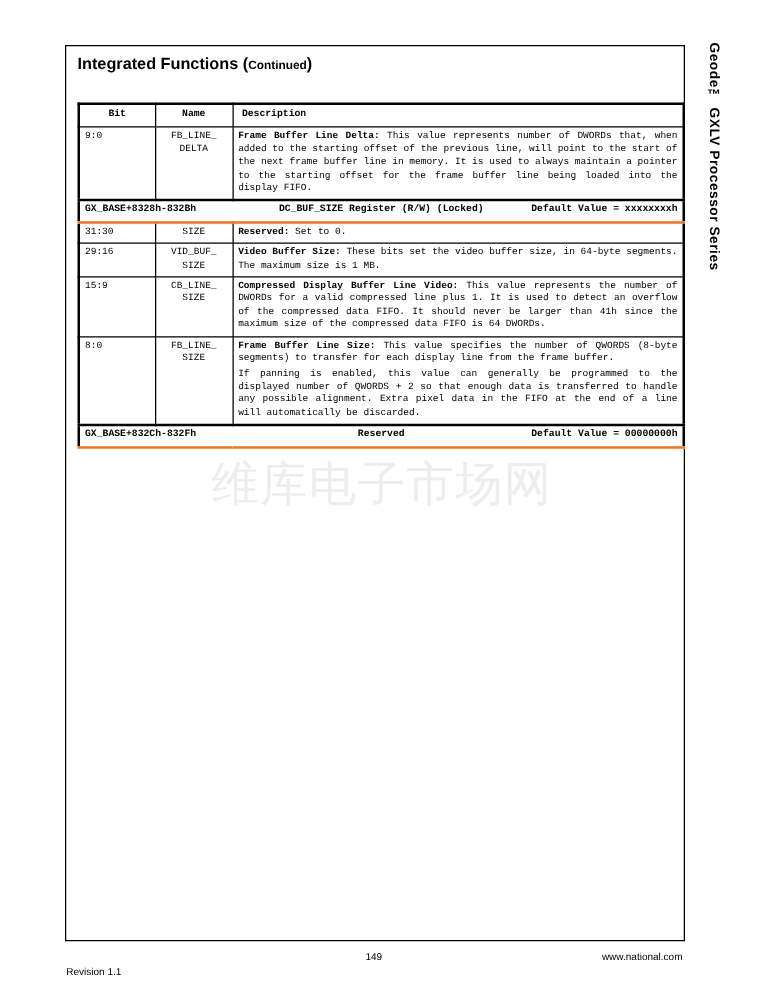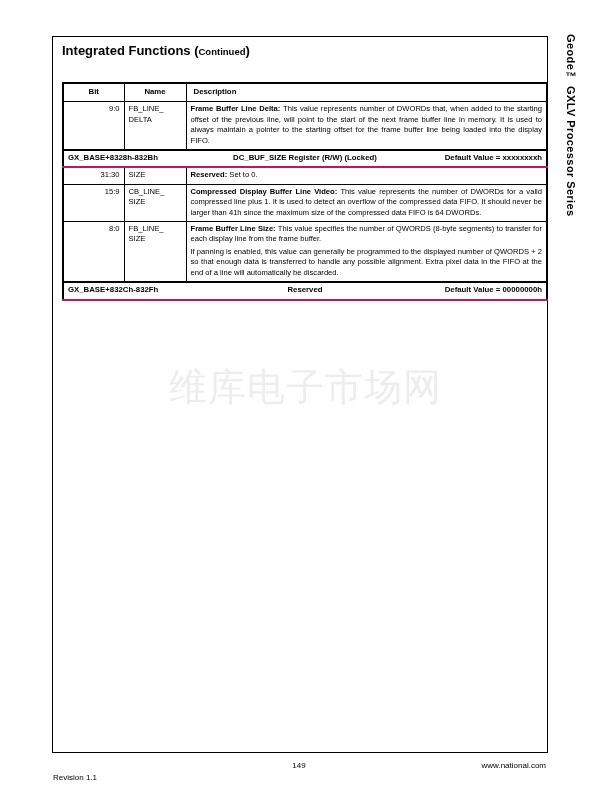--- a/index.html
+++ b/index.html
@@ -61,40 +61,41 @@
     z-index:2;
     background:#fff;
   }
   table.regtable col.c-bit{width:61px;}
   table.regtable col.c-name{width:62px;}
   table.regtable col.c-desc{width:361px;}
   table.regtable th, table.regtable td{
     border:1px solid #000;
     vertical-align:top;
     padding:2px 4px 3px 4px;
+    font-family:Liberation Mono, monospace;
   }
   table.regtable{border:2px solid #000;}
   table.regtable thead th{
     font-size:7.8px;
     font-weight:bold;
     text-align:center;
     padding:3px 4px 4px 4px;
   }
   table.regtable thead th.left{text-align:left;padding-left:7px;margin-top:12px;}
-  td.bit{text-align:right;}
-  td.name{white-space:pre-line;}
+  td.bit{text-align:left;}
+  td.name{text-align:center;white-space:pre-line;}
   td.desc{
     text-align:justify;
     padding:2px 6px 3px 7px;
   }
   td.desc b::after{content:"\00a0";}
   td.desc .p2{margin-top:2px;}
   tr.subhead td{
     border-top:2px solid #000;
-    border-bottom:2px solid #be185d;
+    border-bottom:2px solid #f97316;
     font-weight:bold;
     font-size:7.8px;
     padding:2px 4px 3px 4px;
   }
   .sh-grid{
     display:grid;
     grid-template-columns:1fr auto 1fr;
     align-items:baseline;
   }
   .sh-left{text-align:left;}
@@ -161,20 +162,26 @@
             <span class="sh-right">Default Value = xxxxxxxxh</span>
           </span>
         </td>
       </tr>
       <tr>
         <td class="bit">31:30</td>
         <td class="name">SIZE</td>
         <td class="desc"><b>Reserved:</b><span>Set to 0.</span></td>
       </tr>
       <tr>
+        <td class="bit">29:16</td>
+        <td class="name">VID_BUF_
+SIZE</td>
+        <td class="desc"><b>Video Buffer Size:</b><span>These bits set the video buffer size, in 64-byte segments. The maximum size is 1 MB.</span></td>
+      </tr>
+      <tr>
         <td class="bit">15:9</td>
         <td class="name">CB_LINE_
 SIZE</td>
         <td class="desc"><b>Compressed Display Buffer Line Video:</b><span>This value represents the number of DWORDs for a valid compressed line plus 1. It is used to detect an overflow of the compressed data FIFO. It should never be larger than 41h since the maximum size of the compressed data FIFO is 64 DWORDs.</span></td>
       </tr>
       <tr>
         <td class="bit">8:0</td>
         <td class="name">FB_LINE_
 SIZE</td>
         <td class="desc">

